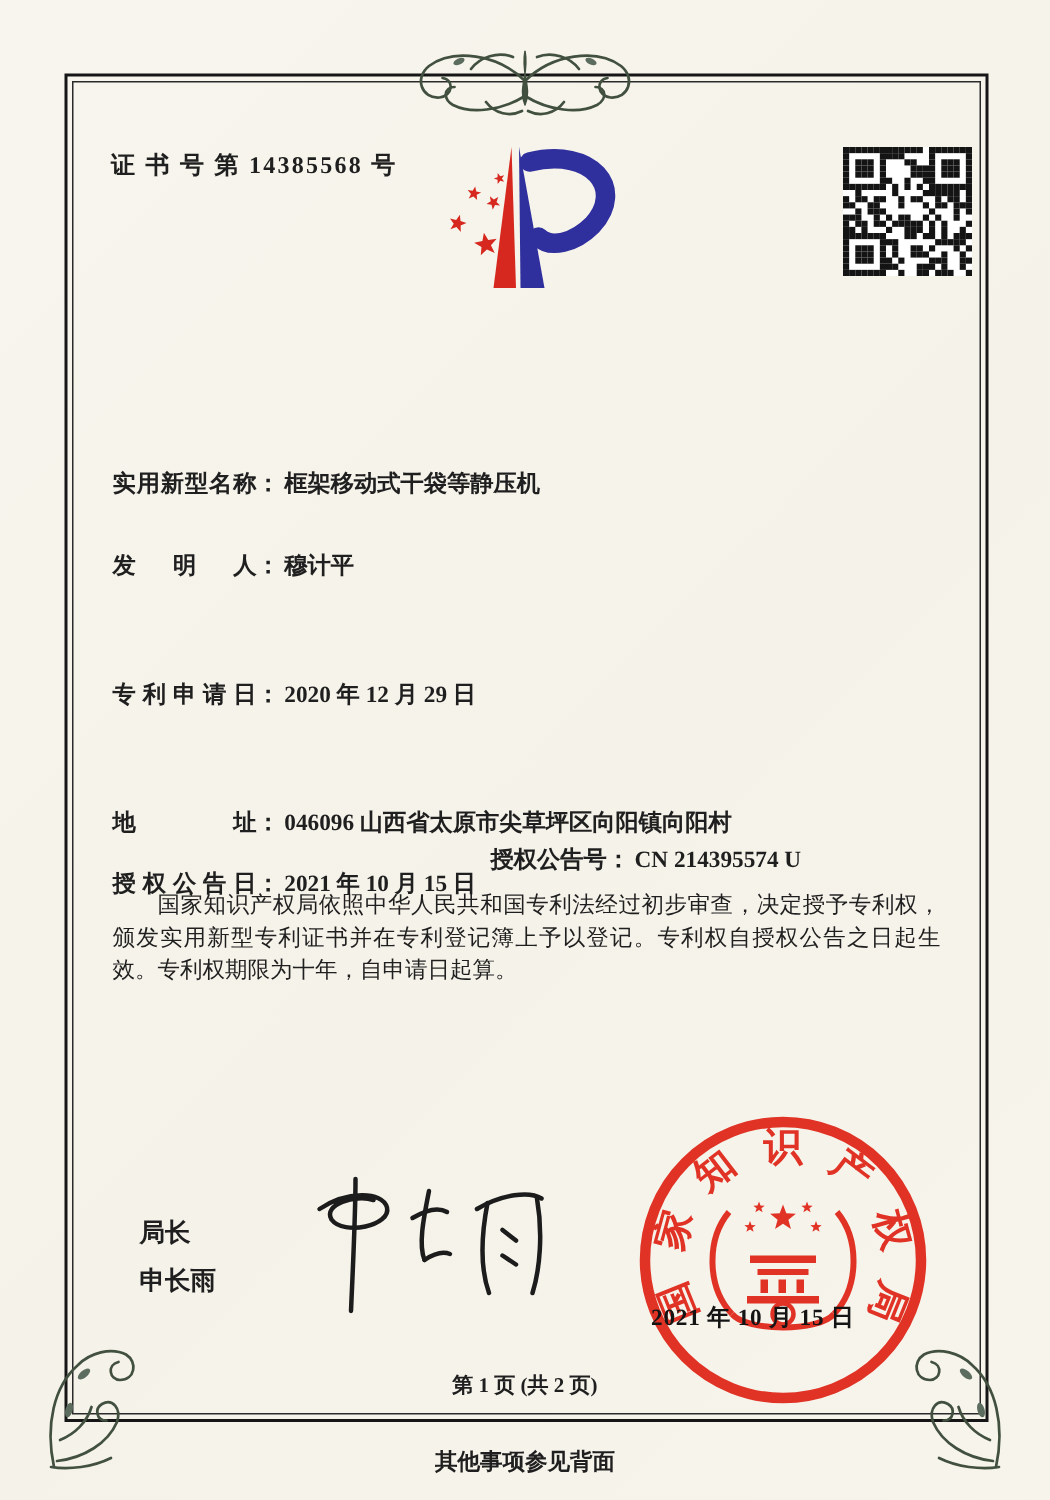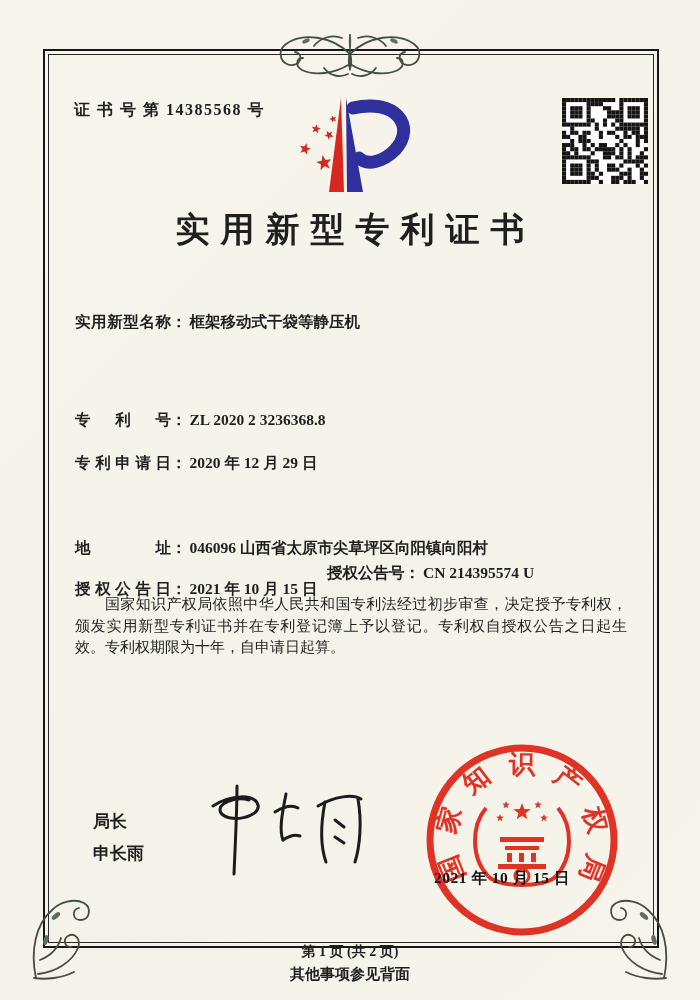--- a/index.html
+++ b/index.html
@@ -28,21 +28,21 @@
   .paragraphs{position:absolute;left:75px;top:594px;width:552px;font-size:15px;
               line-height:21.5px;text-align:justify;font-weight:500;}
   .paragraphs p{margin:0 0 1px 0;text-indent:2em;}
   .signer{position:absolute;left:93px;top:810px;font-size:17px;font-weight:600;}
   .signer div{margin-bottom:9px;}
   .signature{position:absolute;left:185px;top:772px;width:195px;height:108px;}
   .seal{position:absolute;left:424px;top:742px;width:196px;height:196px;opacity:.93;}
   .seal-date{position:absolute;left:434px;top:868px;width:140px;font-size:15.5px;
              font-weight:700;color:#141414;letter-spacing:.5px;white-space:nowrap;}
   .page-info{position:absolute;left:0;top:915px;width:100%;text-align:center;
-             font-size:14px;font-weight:600;margin-top:28px;}
+             font-size:14px;font-weight:600;}
   .back-note{position:absolute;left:0;top:965px;width:100%;text-align:center;
              font-size:15px;font-weight:600;}
   .orn-top{position:absolute;left:254px;top:24px;width:192px;height:62px;}
   .orn-bl{position:absolute;left:26px;top:890px;width:80px;height:92px;}
   .orn-br{position:absolute;left:594px;top:890px;width:80px;height:92px;
           transform:scaleX(-1);}
 </style>
 </head>
 <body>
 
@@ -347,27 +347,26 @@
         <rect x="36" y="80" width="4" height="4" fill="#141414"></rect>
         <rect x="48" y="80" width="4" height="4" fill="#141414"></rect>
         <rect x="52" y="80" width="4" height="4" fill="#141414"></rect>
         <rect x="60" y="80" width="4" height="4" fill="#141414"></rect>
         <rect x="64" y="80" width="4" height="4" fill="#141414"></rect>
         <rect x="68" y="80" width="4" height="4" fill="#141414"></rect>
         <rect x="80" y="80" width="4" height="4" fill="#141414"></rect>
       </g>
   </svg>
 
-  <div class="title">实用新型专利证书</div>
 
   <div class="field f1">
     <span class="flabel">实用新型名称</span><span class="colon">：</span><span class="fvalue">框架移动式干袋等静压机</span>
   </div>
-  <div class="field f3">
-    <span class="flabel">专利号</span><span class="colon">：</span><span class="fvalue">ZL 2020 2 3236368.8</span>
+  <div class="field f2">
+    <span class="flabel">发明人</span><span class="colon">：</span><span class="fvalue">穆计平</span>
   </div>
   <div class="field f4">
     <span class="flabel">专利申请日</span><span class="colon">：</span><span class="fvalue">2020 年 12 月 29 日</span>
   </div>
   <div class="field f6">
     <span class="flabel">地址</span><span class="colon">：</span><span class="fvalue">046096 山西省太原市尖草坪区向阳镇向阳村</span>
   </div>
   <div class="field f7">
     <span class="flabel">授权公告日</span><span class="colon">：</span><span class="fvalue">2021 年 10 月 15 日</span>
     <span class="pair2">

